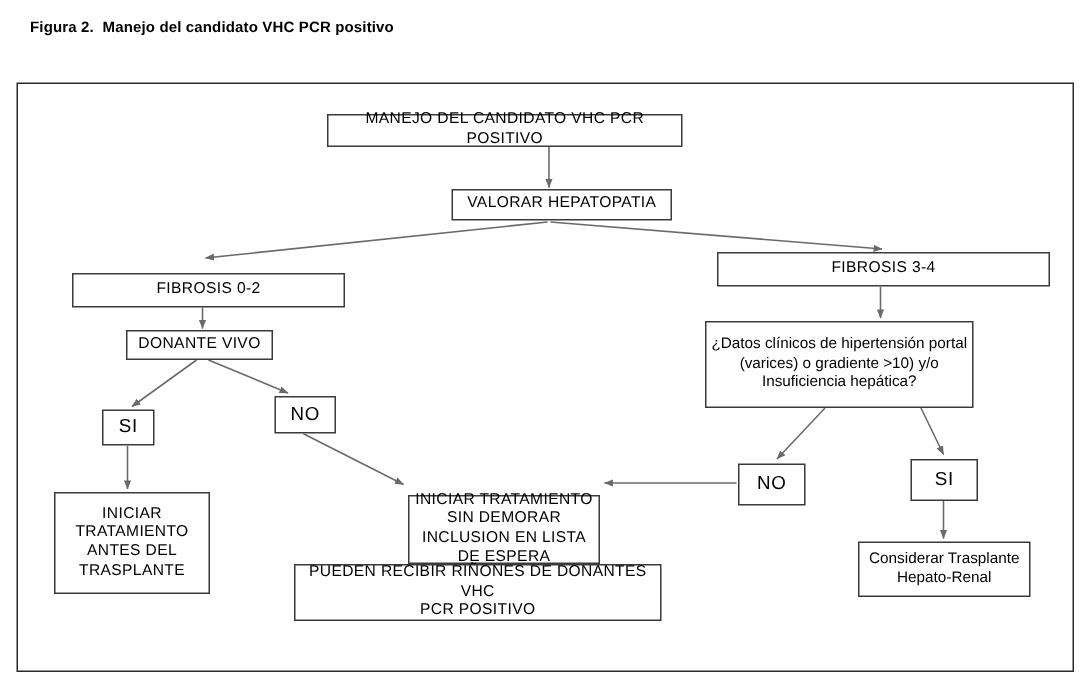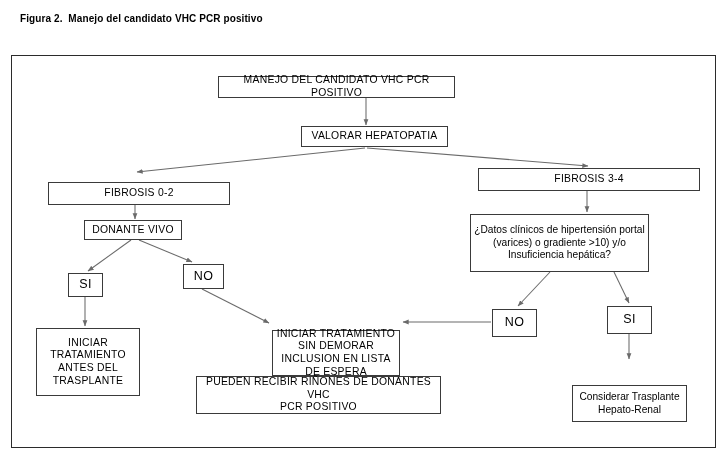--- a/index.html
+++ b/index.html
@@ -65,21 +65,21 @@
   #node-fib34     { left: 478px; top: 168px; width: 222px; height: 23px; }
   #node-donante   { left: 84px;  top: 220px; width: 98px; height: 20px; }
   #node-question  { left: 470px; top: 214px; width: 179px; height: 58px; }
   #node-si-left   { left: 68px;  top: 273px; width: 35px; height: 24px; }
   #node-no-left   { left: 183px; top: 264px; width: 41px; height: 25px; }
   #node-iniciar   { left: 36px;  top: 328px; width: 104px; height: 68px; }
   #node-sindemora { left: 272px; top: 302px; width: 128px; height: 46px; margin-top: 28px; }
   #node-no-right  { left: 492px; top: 309px; width: 45px; height: 28px; }
   #node-si-right  { left: 607px; top: 306px; width: 45px; height: 28px; }
   #node-rinones   { left: 196px; top: 376px; width: 245px; height: 38px; }
-  #node-hepato    { left: 572px; top: 361px; width: 115px; height: 37px; margin-top: 24px; }
+  #node-hepato    { left: 572px; top: 361px; width: 115px; height: 37px; }
 </style>
 </head>
 <body>
 
 <div id="figure-title">Figura 2.  Manejo del candidato VHC PCR positivo</div>
 
 <div id="diagram-frame"></div>
 
 <svg id="svg-edges" viewBox="0 0 727 466" xmlns="http://www.w3.org/2000/svg">
   <defs>

